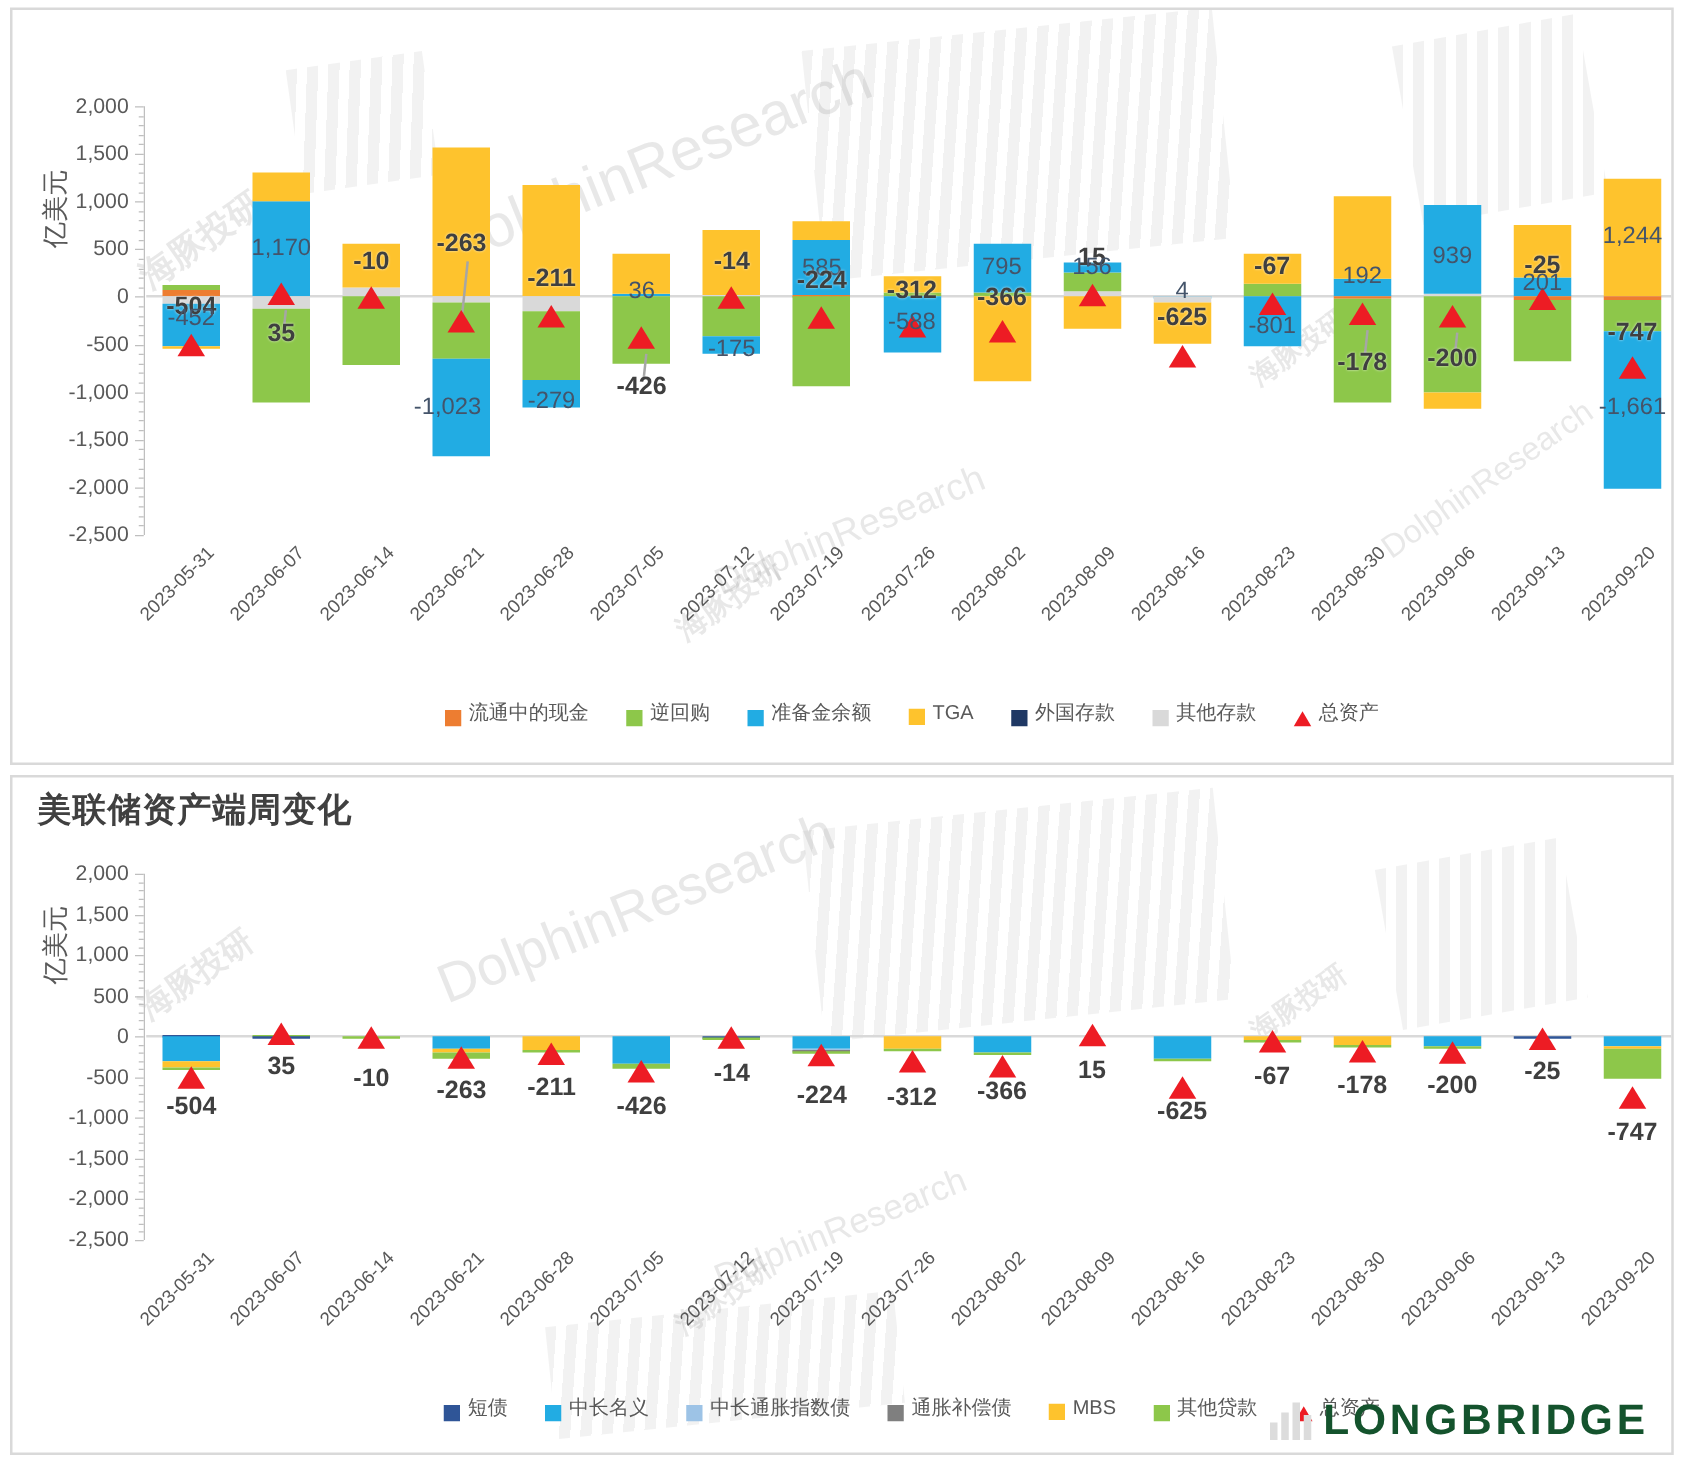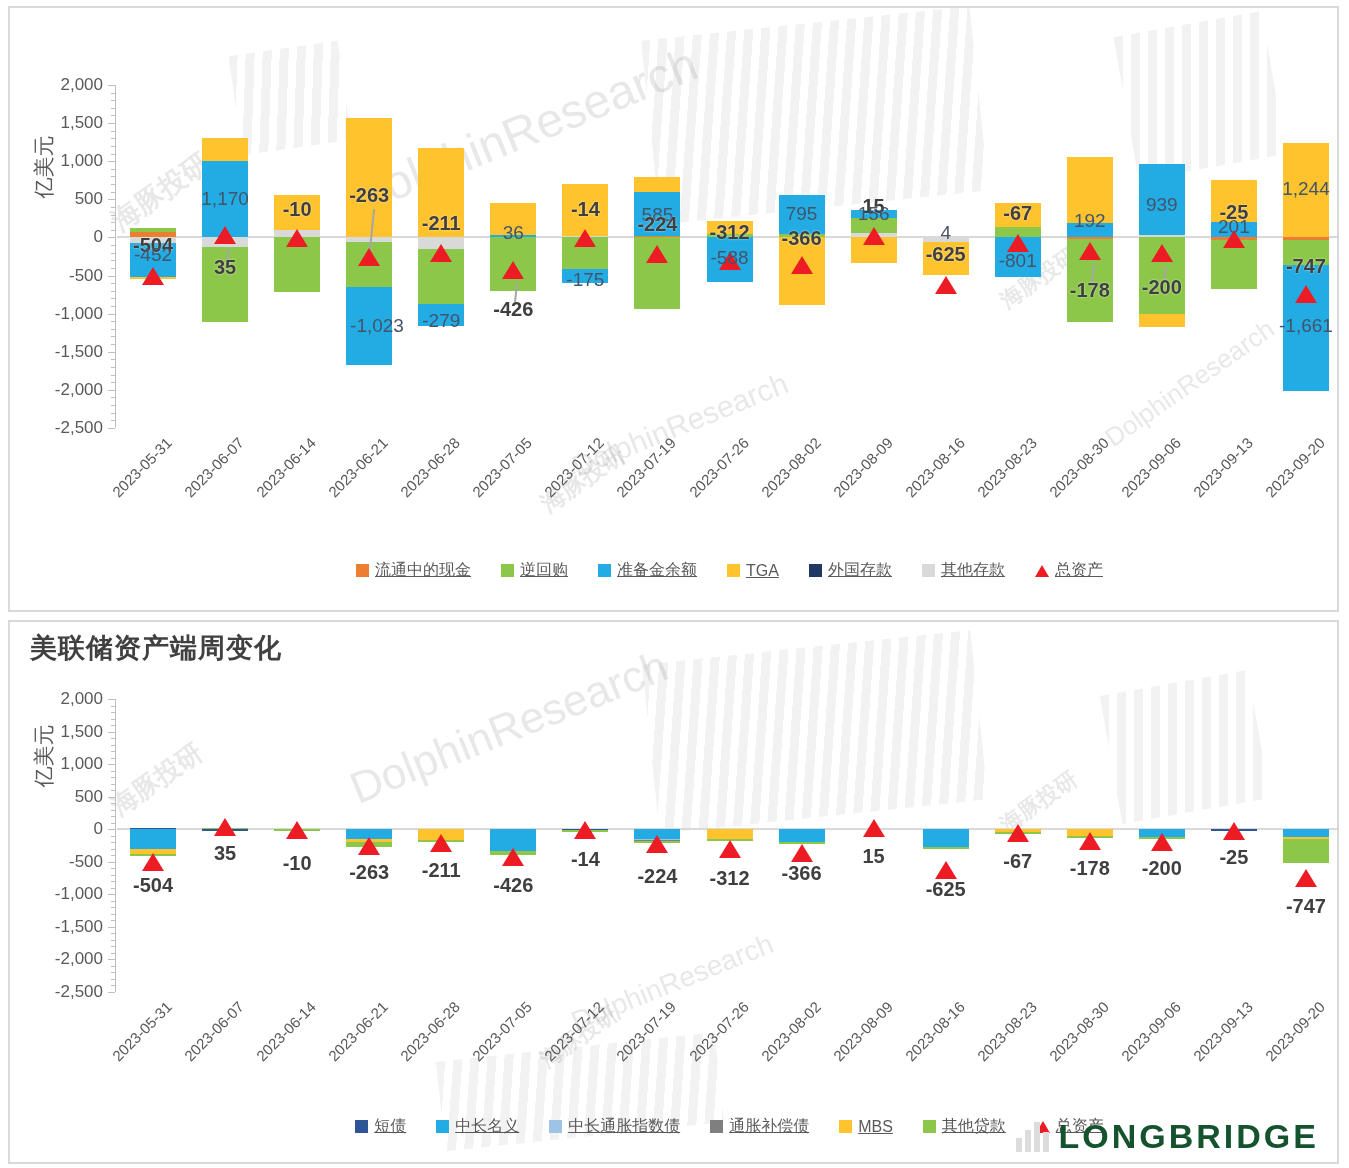--- a/index.html
+++ b/index.html
@@ -14,21 +14,21 @@
   .seg{position:absolute;}
   .dlabel{position:absolute;width:130px;text-align:center;white-space:nowrap;}
   .dlabel.segment{font-size:19px;color:#44546A;}
   .dlabel.total{font-size:20px;font-weight:700;color:#3F3F3F;text-shadow:0 0 2px rgba(255,255,255,.8);}
   .tri{position:absolute;width:0;height:0;border-left:11px solid transparent;border-right:11px solid transparent;}
   .leader{position:absolute;width:2px;background:#A6A6A6;transform:rotate(6deg);}
   .zero-line{position:absolute;height:2px;background:#D9D9D9;}
   .vaxis{position:absolute;width:1px;background:#BFBFBF;}
   .vtick{position:absolute;height:1px;background:#BFBFBF;}
   .legend{position:absolute;display:flex;justify-content:center;align-items:center;gap:30px;font-size:16px;color:#595959;}
-  .legend-item{display:flex;align-items:center;gap:6px;white-space:nowrap;text-decoration:underline;}
+  .legend-item{display:flex;align-items:flex-end;gap:6px;white-space:nowrap;}
   .swatch{width:13px;height:13px;display:inline-block;}
   .tri-swatch{width:0;height:0;border-left:7px solid transparent;border-right:7px solid transparent;display:inline-block;}
   .wm-text{position:absolute;color:rgba(110,110,110,0.16);white-space:nowrap;pointer-events:none;font-weight:700;}
   .wm-comb{position:absolute;background:repeating-linear-gradient(100deg,rgba(0,0,0,0.05) 0 9px,transparent 9px 17px);pointer-events:none;}
   .lb-logo{position:absolute;right:18px;bottom:6px;display:flex;align-items:center;gap:10px;}
   .lb-text{font-size:34px;font-weight:700;color:#14532d;letter-spacing:3px;}
   .lb-bars{display:flex;align-items:flex-end;gap:3px;}
   .lb-bars i{display:block;width:6px;background:#DCDCDC;}
 </style>
 </head>
@@ -125,21 +125,21 @@
       <div class="seg" style="left: 264.147px; top: 229.4px; width: 46px; height: 54.864px; background: rgb(141, 199, 74);"></div>
       <div class="tri" style="left: 276.147px; top: 221.162px; border-bottom: 18px solid rgb(237, 28, 36);"></div>
       <div class="dlabel total" style="left: 222.147px; top: 189.968px;">-10</div>
       <div class="seg" style="left: 336.206px; top: 109.766px; width: 46px; height: 119.634px; background: rgb(254, 195, 45);"></div>
       <div class="seg" style="left: 336.206px; top: 229.4px; width: 46px; height: 4.953px; background: rgb(217, 217, 217);"></div>
       <div class="seg" style="left: 336.206px; top: 234.353px; width: 46px; height: 44.958px; background: rgb(141, 199, 74);"></div>
       <div class="seg" style="left: 336.206px; top: 279.311px; width: 46px; height: 77.9526px; background: rgb(34, 172, 227);"></div>
       <div class="leader" style="left: 361.206px; top: 201.023px; height: 41.4172px;"></div>
       <div class="tri" style="left: 348.206px; top: 240.441px; border-bottom: 18px solid rgb(237, 28, 36);"></div>
       <div class="dlabel total" style="left: 294.206px; top: 176.023px;">-263</div>
-      <div class="dlabel segment" style="left: 302px; top: 306.935px;">-1,023</div>
+      <div class="dlabel segment" style="left: 283px; top: 306.935px;">-1,023</div>
       <div class="seg" style="left: 408.265px; top: 140.246px; width: 46px; height: 89.154px; background: rgb(254, 195, 45);"></div>
       <div class="seg" style="left: 408.265px; top: 229.4px; width: 46px; height: 11.43px; background: rgb(217, 217, 217);"></div>
       <div class="seg" style="left: 408.265px; top: 240.83px; width: 46px; height: 55.626px; background: rgb(141, 199, 74);"></div>
       <div class="seg" style="left: 408.265px; top: 296.456px; width: 46px; height: 21.2598px; background: rgb(34, 172, 227);"></div>
       <div class="tri" style="left: 420.265px; top: 236.478px; border-bottom: 18px solid rgb(237, 28, 36);"></div>
       <div class="dlabel total" style="left: 366.265px; top: 203.989px;">-211</div>
       <div class="dlabel segment" style="left: 366.265px; top: 301.982px;">-279</div>
       <div class="seg" style="left: 480.324px; top: 226.657px; width: 46px; height: 2.7432px; background: rgb(34, 172, 227);"></div>
       <div class="seg" style="left: 480.324px; top: 195.034px; width: 46px; height: 31.623px; background: rgb(254, 195, 45);"></div>
       <div class="seg" style="left: 480.324px; top: 229.4px; width: 46px; height: 53.34px; background: rgb(141, 199, 74);"></div>

